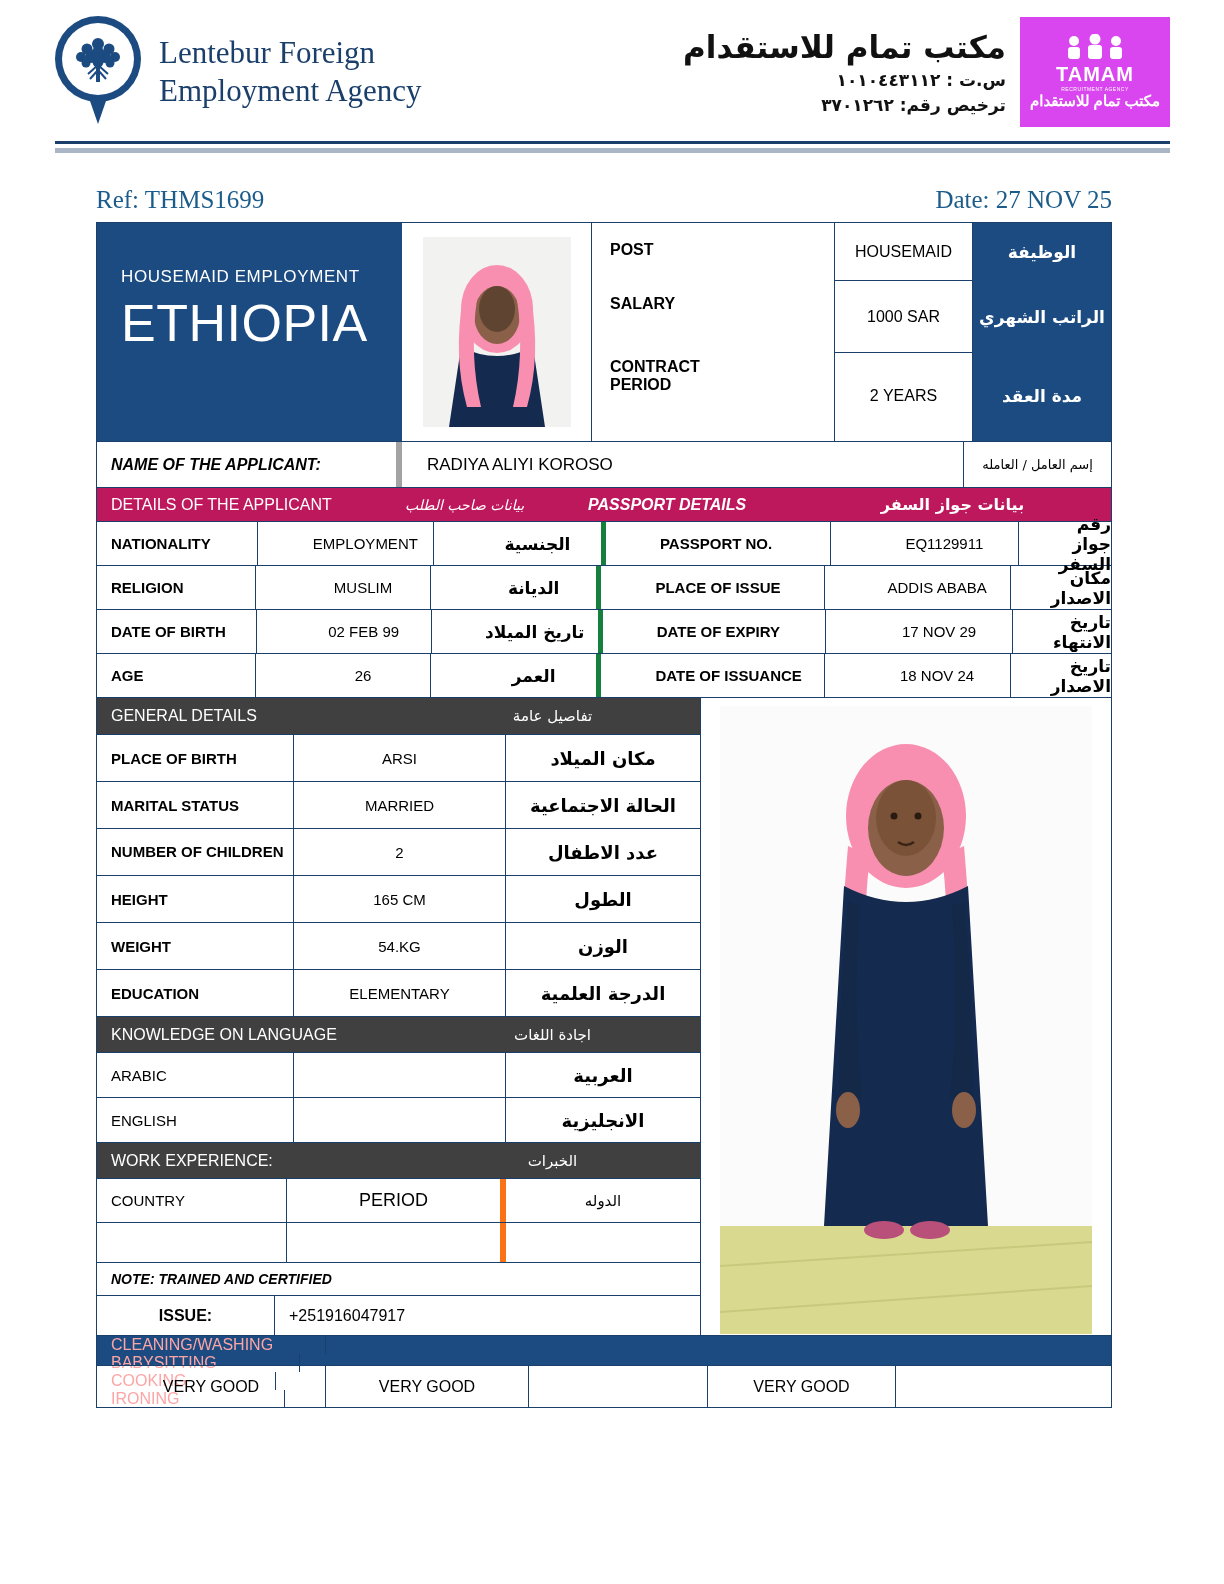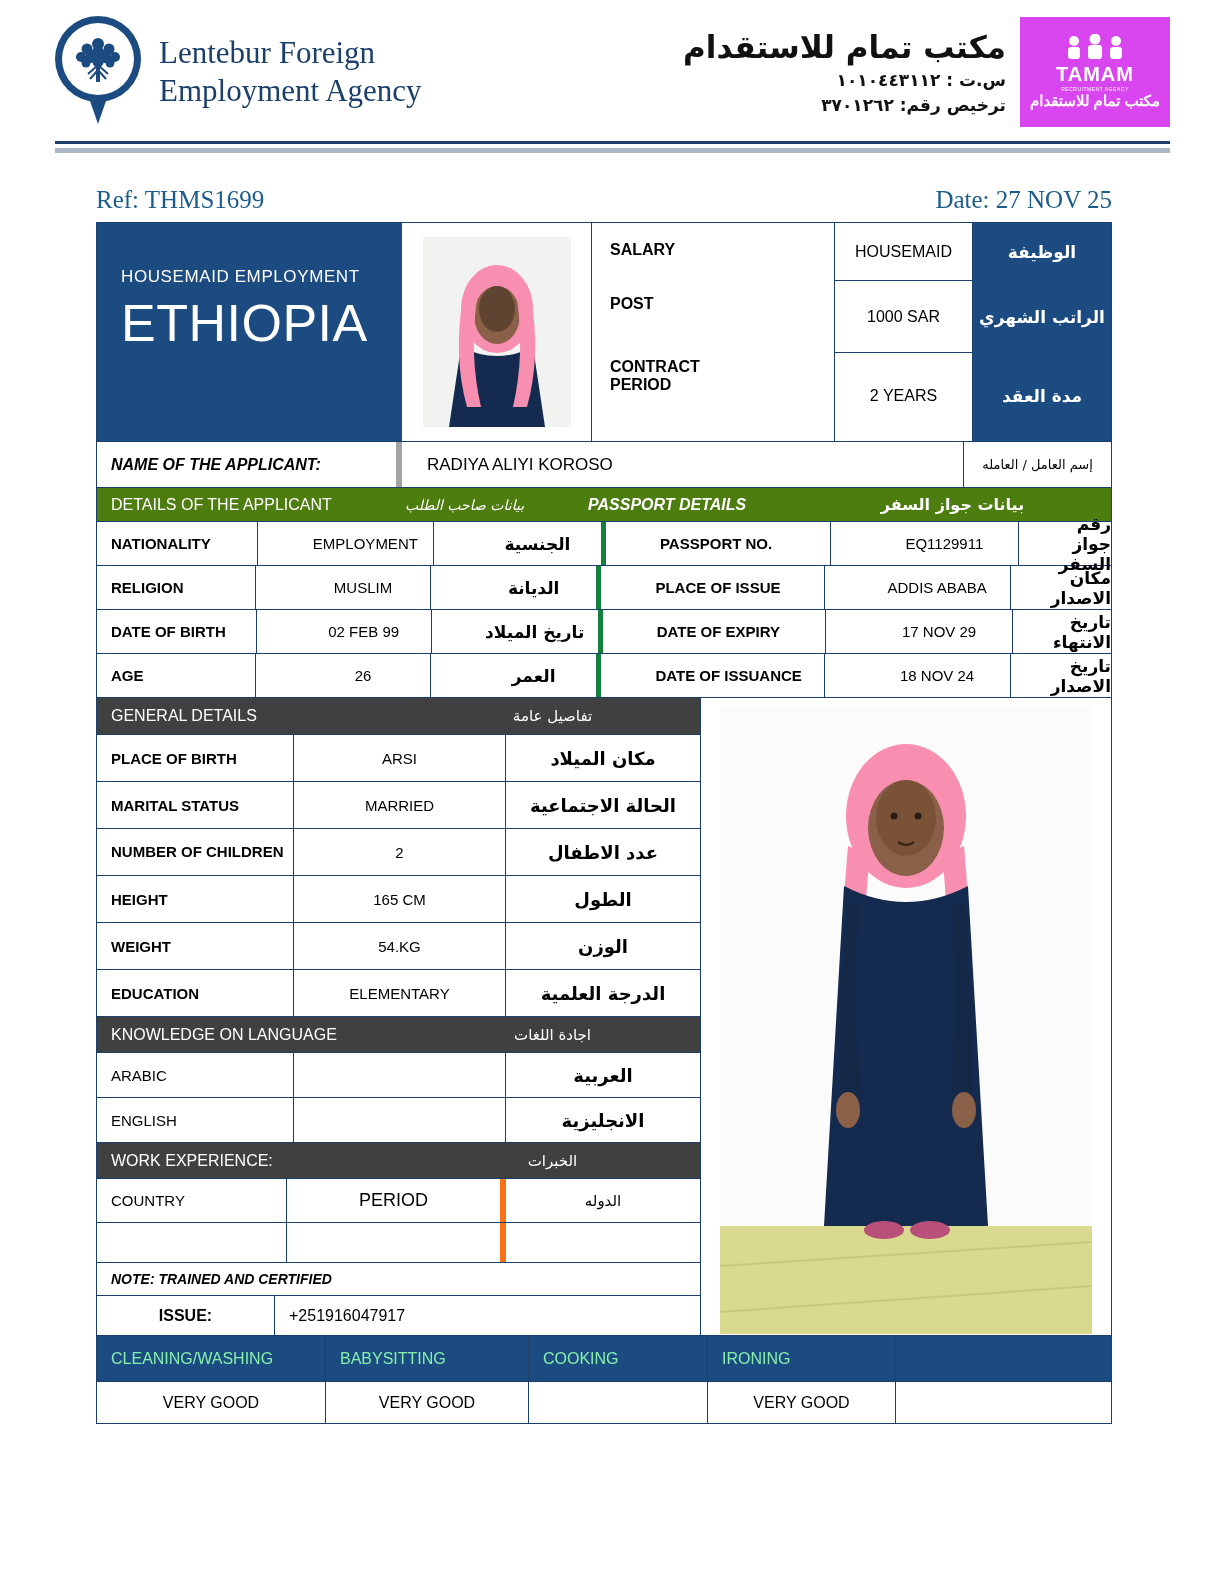--- a/index.html
+++ b/index.html
@@ -80,21 +80,21 @@
   .vals-cell { width:138px; background:#fff; border-right:1px solid #1b3f6b; }
   .vals-cell div { font-size:16px; text-align:center; border-bottom:1px solid #1b3f6b; }
   .ar-cell { flex:1; background:#1b4b80; color:#fff; direction:rtl; text-align:center; font-family:"DejaVu Sans", sans-serif; }
   .ar-cell div { font-size:17px; font-weight:bold; }
 
   .name-row { display:flex; height:46px; border-top:1px solid #1b3f6b; }
   .name-lbl { width:305px; display:flex; align-items:center; padding-left:14px; font-size:16px; font-weight:bold; font-style:italic; border-right:6px solid #a3a3a3; }
   .name-val { width:562px; display:flex; align-items:center; padding-left:25px; font-size:17px; border-right:1px solid #1b3f6b; }
   .name-ar { flex:1; display:flex; align-items:center; justify-content:center; direction:rtl; font-size:13px; font-family:"DejaVu Sans", sans-serif; }
 
-  .band2 { display:flex; height:34px; background:#4d7c0f; color:#fff; border-top:1px solid #1b3f6b; }
+  .band2 { display:flex; height:34px; background:#be185d; color:#fff; border-top:1px solid #1b3f6b; }
   .band2 > div { display:flex; align-items:center; }
   .b2a { width:258px; padding-left:14px; font-size:16px; }
   .b2b { width:219px; justify-content:center; direction:rtl; font-family:"DejaVu Sans", sans-serif; font-size:14px; font-style:italic; }
   .b2c { width:220px; padding-left:14px; font-size:16px; font-style:italic; font-weight:bold; }
   .b2d { flex:1; justify-content:center; direction:rtl; font-family:"DejaVu Sans", sans-serif; font-size:16px; font-weight:bold; }
 
   .dual { display:flex; height:44px; border-top:1px solid #1b3f6b;gap:40px; }
   .d1 { width:178px; display:flex; align-items:center; padding-left:14px; font-size:15px; font-weight:bold; border-right:1px solid #1b3f6b; }
   .d2 { width:152px; display:flex; align-items:center; justify-content:center; font-size:15px; border-right:1px solid #1b3f6b; }
   .d3 { width:147px; display:flex; align-items:center; justify-content:center; direction:rtl; font-family:"DejaVu Sans", sans-serif; font-size:17px; font-weight:bold; border-right:5px solid #15803d; }
@@ -125,21 +125,21 @@
   .we-row { display:flex; border-top:1px solid #1b3f6b; min-height:44px; }
   .w1 { width:190px; display:flex; align-items:center; padding-left:14px; font-size:15px; border-right:1px solid #1b3f6b; }
   .w2 { width:219px; display:flex; align-items:center; justify-content:center; font-size:18px; border-right:6px solid #f97316; }
   .w3 { flex:1; display:flex; align-items:center; justify-content:center; direction:rtl; font-family:"DejaVu Sans", sans-serif; font-size:15px; }
 
   .note-row { height:33px; display:flex; align-items:center; padding-left:14px; font-size:14px; font-style:italic; font-weight:bold; border-top:1px solid #1b3f6b; }
   .phone-row { display:flex; height:40px; border-top:1px solid #1b3f6b; }
   .p1 { width:178px; display:flex; align-items:center; justify-content:center; font-size:16px; font-weight:bold; border-right:1px solid #1b3f6b; }
   .p2 { flex:1; display:flex; align-items:center; padding-left:14px; font-size:16px; }
 
-  .skills-head { display:flex; height:46px; background:#1b4b80; color:#86efac; border-top:1px solid #1b3f6b; }
+  .skills-head { display:flex; height:30px; background:#1b4b80; color:#fca5a5; border-top:1px solid #1b3f6b;flex-direction:column; }
   .skills-head > div { display:flex; align-items:center; padding-left:14px; font-size:16px; border-right:1px solid #1b3f6b; }
   .skills-vals { display:flex; height:42px; }
   .skills-vals > div { display:flex; align-items:center; justify-content:center; font-size:16px; border-right:1px solid #1b3f6b; border-top:1px solid #1b3f6b; }
   .sk1 { width:229px; } .sk2 { width:203px; } .sk3 { width:179px; } .sk4 { width:188px; } .sk5 { flex:1; border-right:none !important; }
 
   
   .photo-small { width:148px; height:190px; position:relative; overflow:hidden; background:#fcfcfc; }
   .photo-big { width:372px; height:628px; position:relative; overflow:hidden; background:#fdfdfd; }
 </style>
 </head>
@@ -227,22 +227,22 @@
             <ellipse cx="74" cy="78" rx="23" ry="29" fill="#8a6048"></ellipse>
             <ellipse cx="74" cy="72" rx="18" ry="23" fill="#5f4432"></ellipse>
             <path d="M38 110 Q74 128 110 110 L122 190 L26 190 Z" fill="#152a4f"></path>
             <path d="M40 60 Q30 120 44 170 L58 170 Q46 118 54 62 Z" fill="#f98fb0"></path>
             <path d="M108 60 Q118 120 104 170 L90 170 Q102 118 94 62 Z" fill="#f98fb0"></path>
           </svg>
         </div>
       </div>
 
       <div class="labels-cell">
+        <div style="height:54px; display:flex; align-items:center;">POST</div>
         <div style="height:54px; display:flex; align-items:center;">SALARY</div>
-        <div style="height:54px; display:flex; align-items:center;">POST</div>
         <div style="height:90px; display:flex; align-items:center; width:110px;">CONTRACT PERIOD</div>
       </div>
 
       <div class="vals-cell">
         <div style="height:58px; line-height:58px;">HOUSEMAID</div>
         <div style="height:72px; line-height:72px;">1000 SAR</div>
         <div style="height:86px; line-height:86px; border-bottom:none;">2 YEARS</div>
       </div>
 
       <div class="ar-cell">

